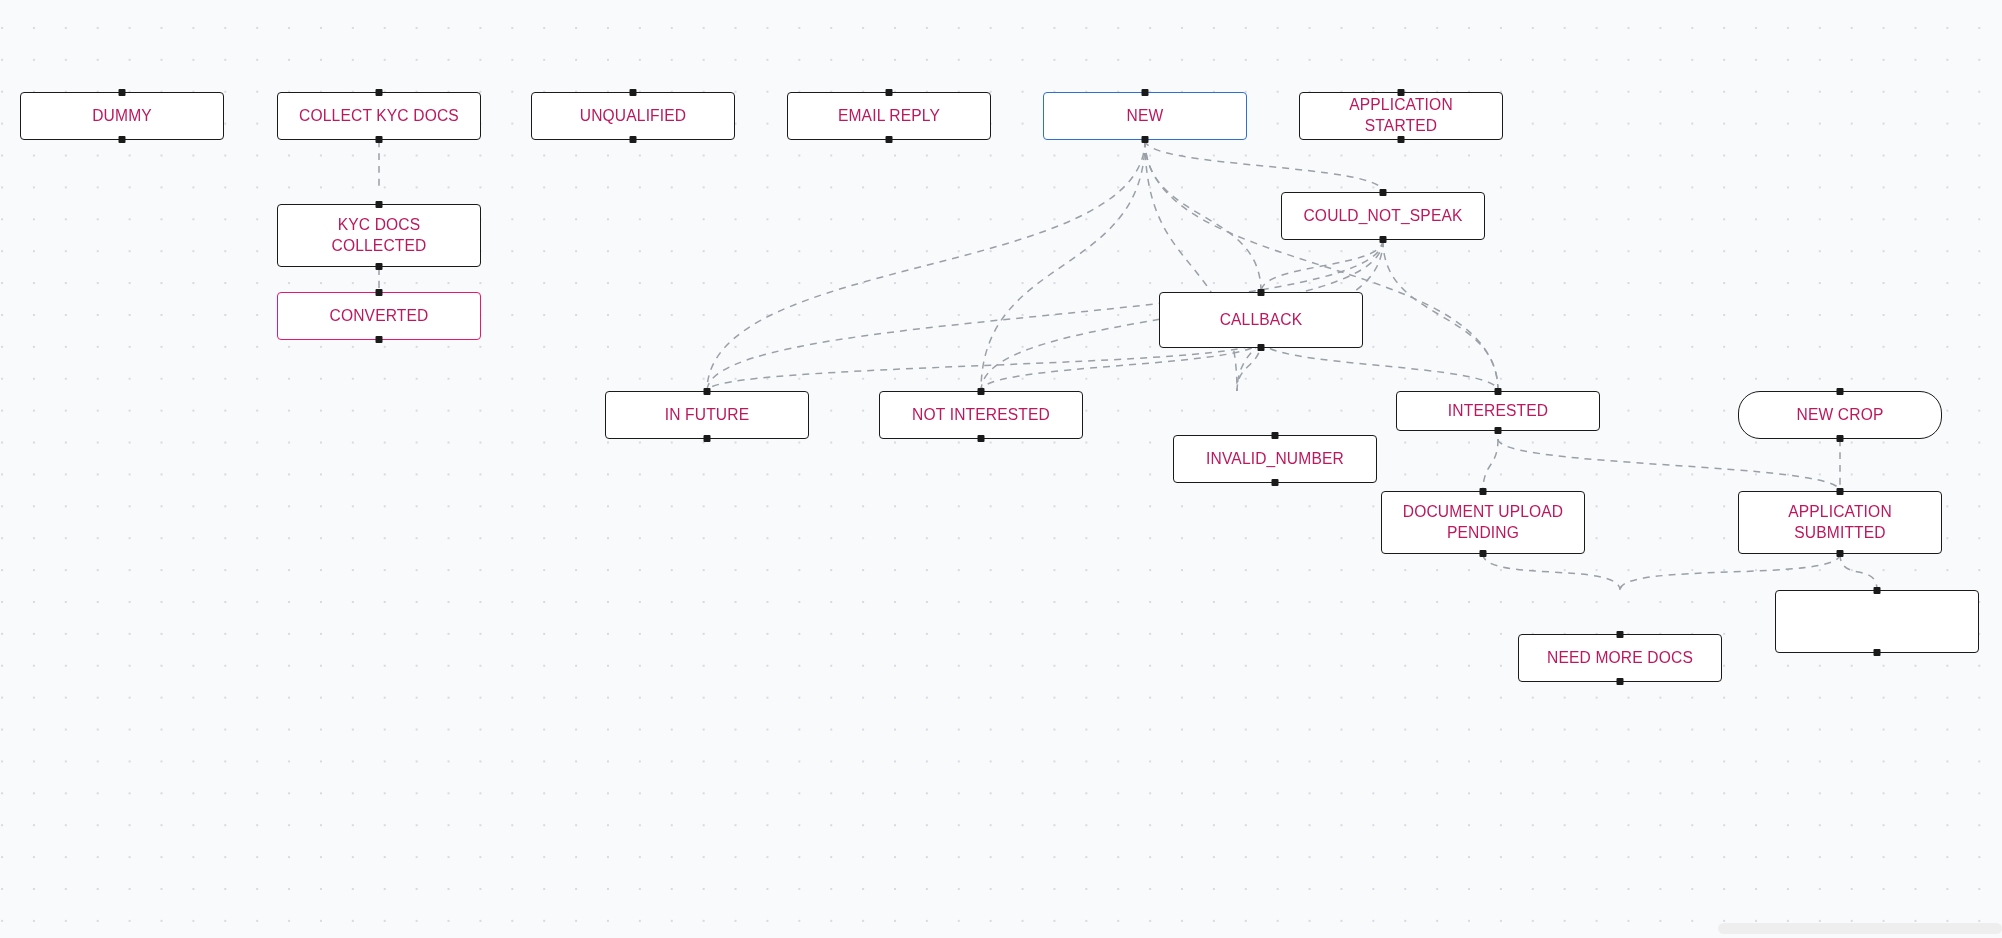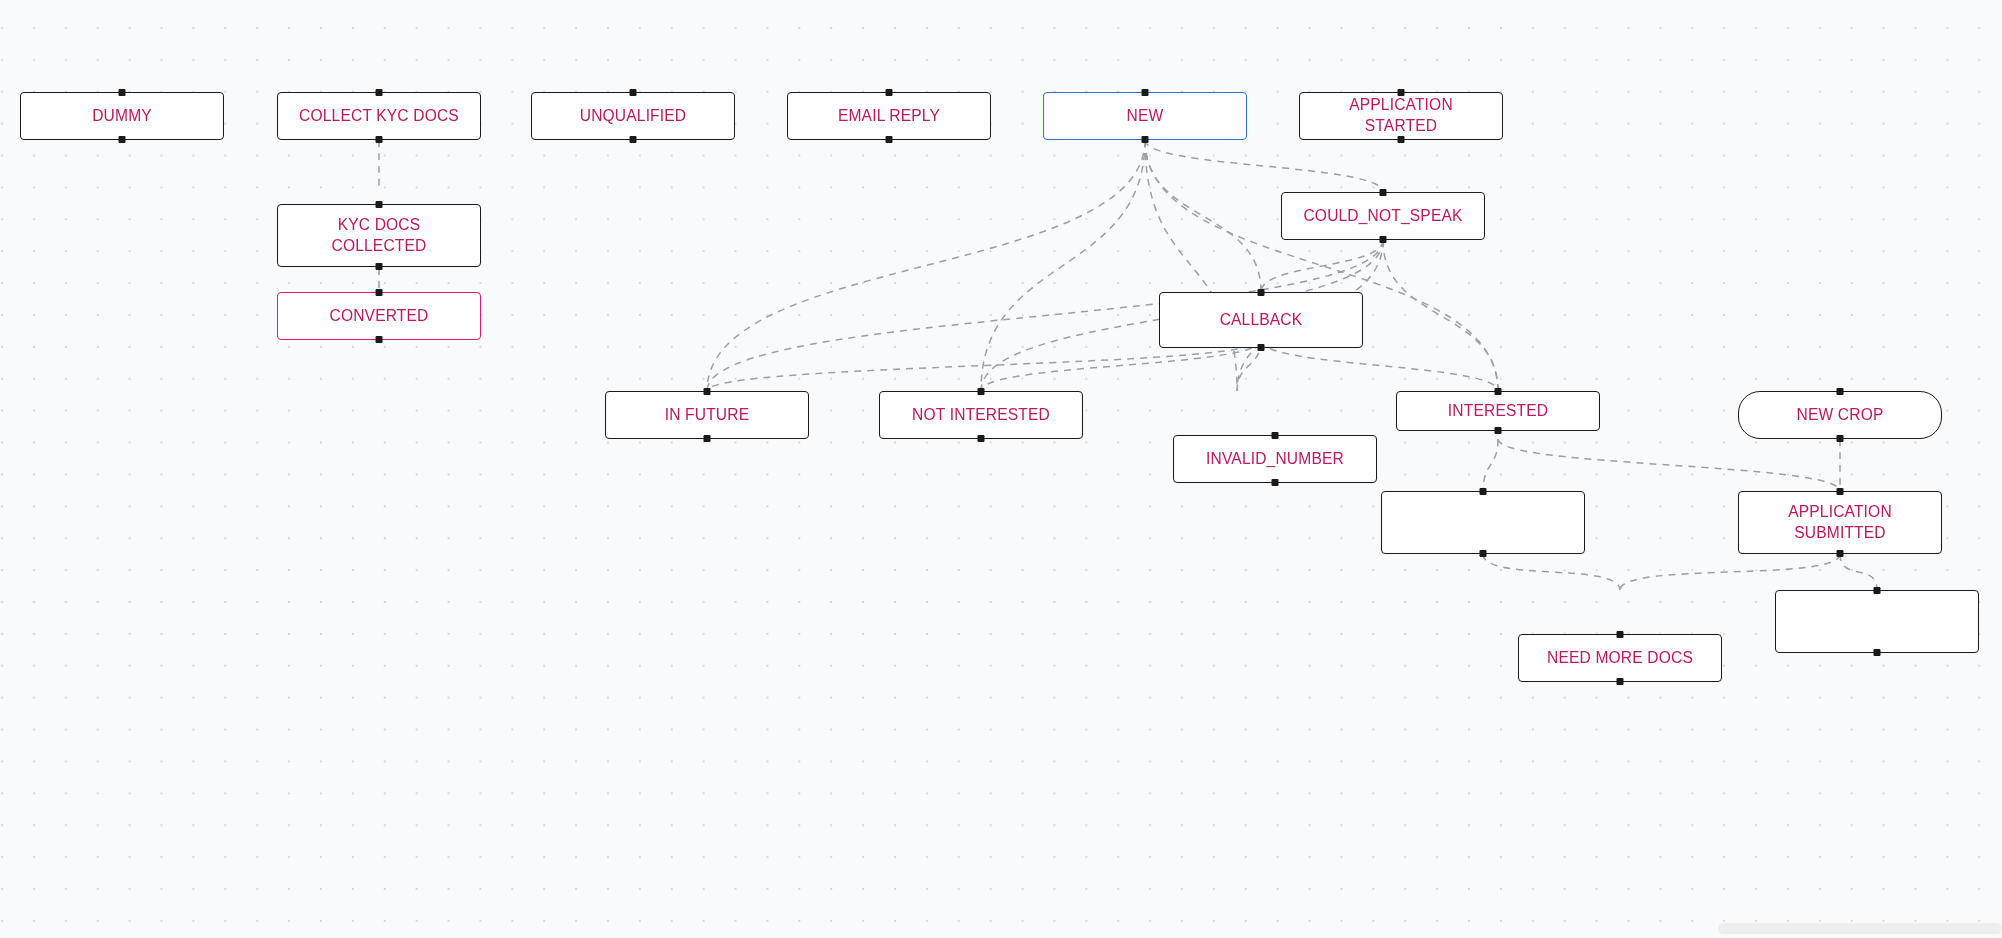--- a/index.html
+++ b/index.html
@@ -163,20 +163,21 @@
         <span class="lbl">INTERESTED</span>
         <div class="handle bottom"></div>
       </div>
       <div class="node" style="left: 1738px; top: 391px; width: 204px; height: 48px; border-radius: 22px;">
         <div class="handle top"></div>
         <span class="lbl">NEW CROP</span>
         <div class="handle bottom"></div>
       </div>
       <div class="node" style="left: 1381px; top: 491px; width: 204px; height: 63px;">
         <div class="handle top"></div>
+        <span class="lbl">DOCUMENT UPLOAD PENDING</span>
         <div class="handle bottom"></div>
       </div>
       <div class="node" style="left: 1738px; top: 491px; width: 204px; height: 63px;">
         <div class="handle top"></div>
         <span class="lbl">APPLICATION SUBMITTED</span>
         <div class="handle bottom"></div>
       </div>
       <div class="node" style="left: 1518px; top: 590px; width: 204px; height: 48px; margin-top: 44px;">
         <div class="handle top"></div>
         <span class="lbl">NEED MORE DOCS</span>

